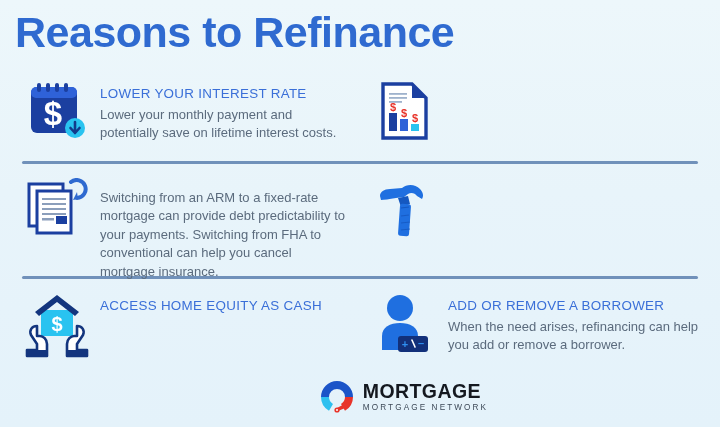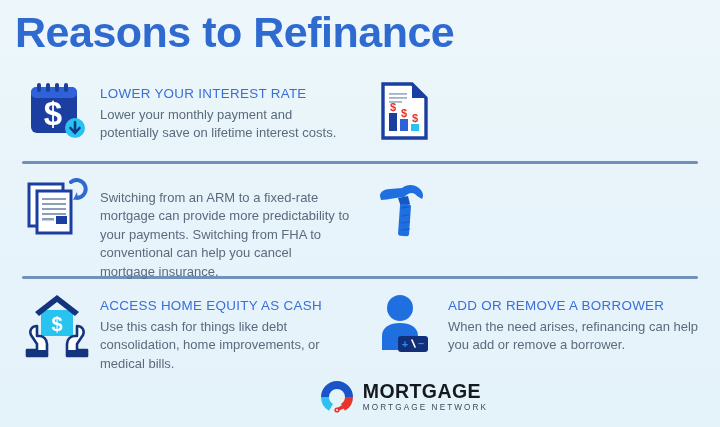--- a/index.html
+++ b/index.html
@@ -129,21 +129,21 @@
           <rect x="17" y="25" width="24" height="2" fill="#8b9ebb"></rect>
           <rect x="17" y="30" width="24" height="2" fill="#8b9ebb"></rect>
           <rect x="17" y="35" width="24" height="2" fill="#8b9ebb"></rect>
           <rect x="17" y="40" width="12" height="2.5" fill="#8b9ebb"></rect>
           <rect x="31" y="38" width="11" height="8" fill="#1b3fa0"></rect>
           <path d="M46 4 A9 9 0 1 1 52 20" stroke="#2f6ad0" stroke-width="4" fill="none" stroke-linecap="round"></path>
           <path d="M48 22 L53 21 L52 14 Z" fill="#2f6ad0"></path>
         </svg>
       </div>
       <div class="txt">
-        <div class="b">Switching from an ARM to a fixed-rate mortgage can provide more predictability to your payments. Switching from FHA to conventional can help you cancel mortgage insurance.</div>
+        <div class="b">Switching from an ARM to a fixed-rate mortgage can provide debt predictability to your payments. Switching from FHA to conventional can help you cancel mortgage insurance.</div>
       </div>
     </div>
 
     <div class="cell cR">
       <div class="icon-wrap">
         <svg width="62" height="62" viewBox="0 0 62 62">
           <path d="M6 18 C6 14 10 11 16 11 L28 10 C33 6 41 6 46 11 C49 14 50 18 48 21
                    L43 18 C41 15 37 14 34 16 L30 19 L22 20 C15 21 10 22 7 22 Z" fill="#1f6fe0"></path>
           <path d="M24 20 L34 18 L36 26 L27 29 Z" fill="#1558c0"></path>
           <rect x="25" y="26" width="11" height="32" rx="2.5" fill="#1f6fe0" transform="rotate(4 30 42)"></rect>
@@ -165,21 +165,20 @@
           <path d="M14 34 C9 34 6 38 8 43 L14 52 L14 58 L4 58 L4 64 L24 64 L24 52
                    C24 47 20 44 17 44 L14 44 Z" fill="#ffffff" stroke="#13357e" stroke-width="2.6" stroke-linejoin="round"></path>
           <rect x="4" y="58" width="20" height="6" fill="#13357e"></rect>
           <path d="M54 34 C59 34 62 38 60 43 L54 52 L54 58 L64 58 L64 64 L44 64 L44 52
                    C44 47 48 44 51 44 L54 44 Z" fill="#ffffff" stroke="#13357e" stroke-width="2.6" stroke-linejoin="round"></path>
           <rect x="44" y="58" width="20" height="6" fill="#13357e"></rect>
         </svg>
       </div>
       <div class="txt">
         <div class="h">ACCESS HOME EQUITY AS CASH</div>
-        <div class="b">Use this cash for things like debt consolidation, home improvements, or medical bills.</div>
       </div>
     </div>
 
     <div class="cell cR">
       <div class="icon-wrap">
         <svg width="62" height="62" viewBox="0 0 62 62">
           <circle cx="26" cy="16" r="13" fill="#1f6fe0"></circle>
           <path d="M8 58 L8 44 C8 35 16 31 26 31 C36 31 44 35 44 44 L44 58 Z" fill="#1f6fe0"></path>
           <rect x="24" y="44" width="30" height="16" rx="3" fill="#12307a"></rect>
           <text x="31" y="56" font-family="Liberation Sans, sans-serif" font-size="11" font-weight="bold" fill="#2f8ff0" text-anchor="middle">+</text>

